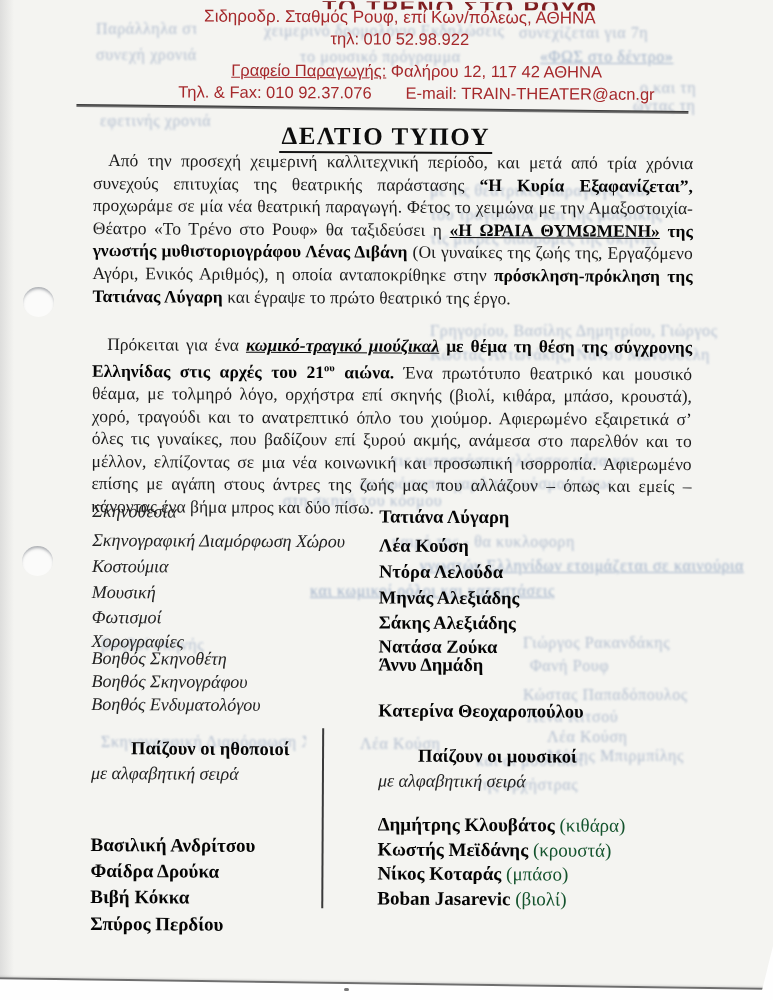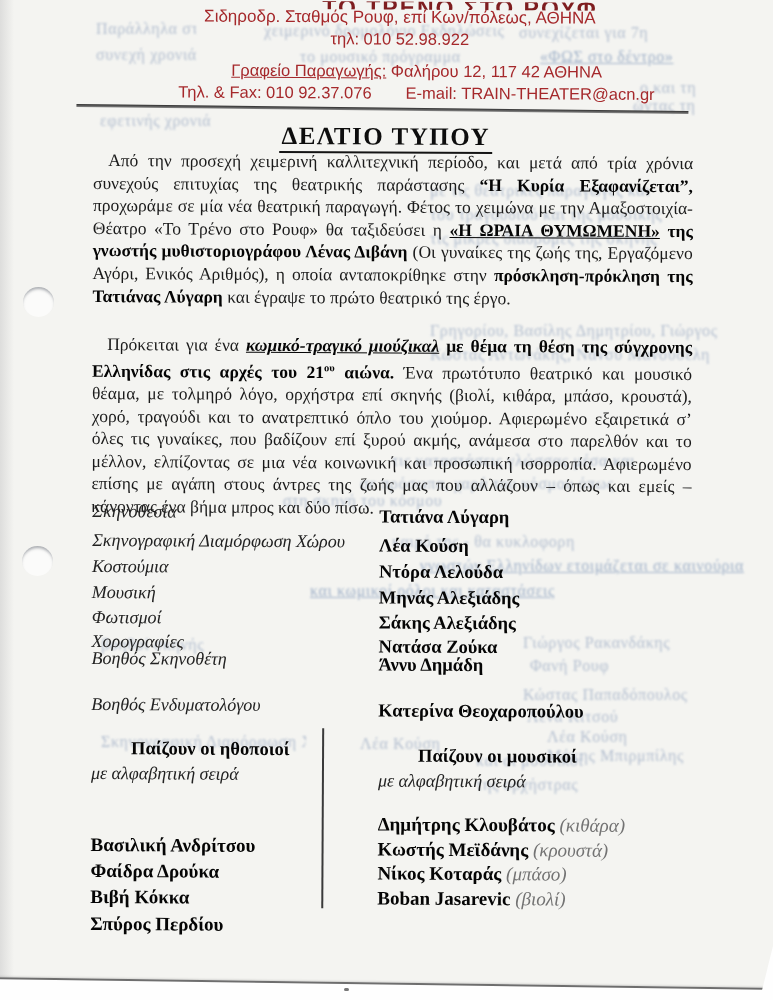--- a/index.html
+++ b/index.html
@@ -50,21 +50,21 @@
   .arow .cname{top:5px;}
   
   .col-div{position:absolute;left:326px;top:727px;width:1.8px;height:180px;background:#3a3a3a;}
   .cast-head{position:absolute;font-weight:bold;font-size:18.5px;color:#050505;white-space:nowrap;margin-left:40px;}
   .cast-sub{position:absolute;font-style:italic;font-size:18px;color:#222;white-space:nowrap;}
   .actor-list{position:absolute;left:95px;top:832px;}
   .actor-list div{font-weight:bold;font-size:19px;line-height:26.2px;color:#050505;white-space:nowrap;}
   .musician-list{position:absolute;left:382px;top:811px;}
   .musician-list div{font-size:19px;line-height:24.7px;white-space:nowrap;}
   .mname{font-weight:bold;color:#050505;}
-  .minst{font-style:italic;color:#737373;text-align:center;}
+  .minst{color:#14532d;text-align:center;}
   
   .hole{position:absolute;width:31px;height:30px;border-radius:50%;background:#fbfbfa;
     box-shadow:inset 0 3px 3px -1px rgba(100,105,115,.55);}
   .hole.h1{left:23px;top:287px;}
   .hole.h2{left:22px;top:546px;}
   .page-bottom{position:absolute;left:-12px;top:977px;width:810px;height:45px;background:#fefefe;
     border-top:2px solid #6e6e6e;box-shadow:0 -1px 2px rgba(0,0,0,.12);
     transform:rotate(.8deg);transform-origin:left top;}
   .corner{position:absolute;right:-18px;top:946px;width:46px;height:70px;background:#fefefe;
     transform:rotate(14deg);}
@@ -156,20 +156,21 @@
     <div class="crow" style="top:631px">
       <span class="clabel">Χορογραφίες</span>
       <span class="cname">Νατάσα Ζούκα</span>
     </div>
 
     <div class="crow arow" style="top:648px">
       <span class="clabel">Βοηθός Σκηνοθέτη</span>
       <span class="cname">Άννυ Δημάδη</span>
     </div>
     <div class="crow arow" style="top:671px">
+      <span class="clabel">Βοηθός Σκηνογράφου</span>
     </div>
     <div class="crow arow" style="top:694px">
       <span class="clabel">Βοηθός Ενδυματολόγου</span>
       <span class="cname">Κατερίνα Θεοχαροπούλου</span>
     </div>
 
     <div class="col-div"></div>
 
     <div class="cast-head" style="left:95px;top:738px">Παίζουν οι ηθοποιοί</div>
     <div class="cast-sub" style="left:95px;top:763px">με αλφαβητική σειρά</div>

